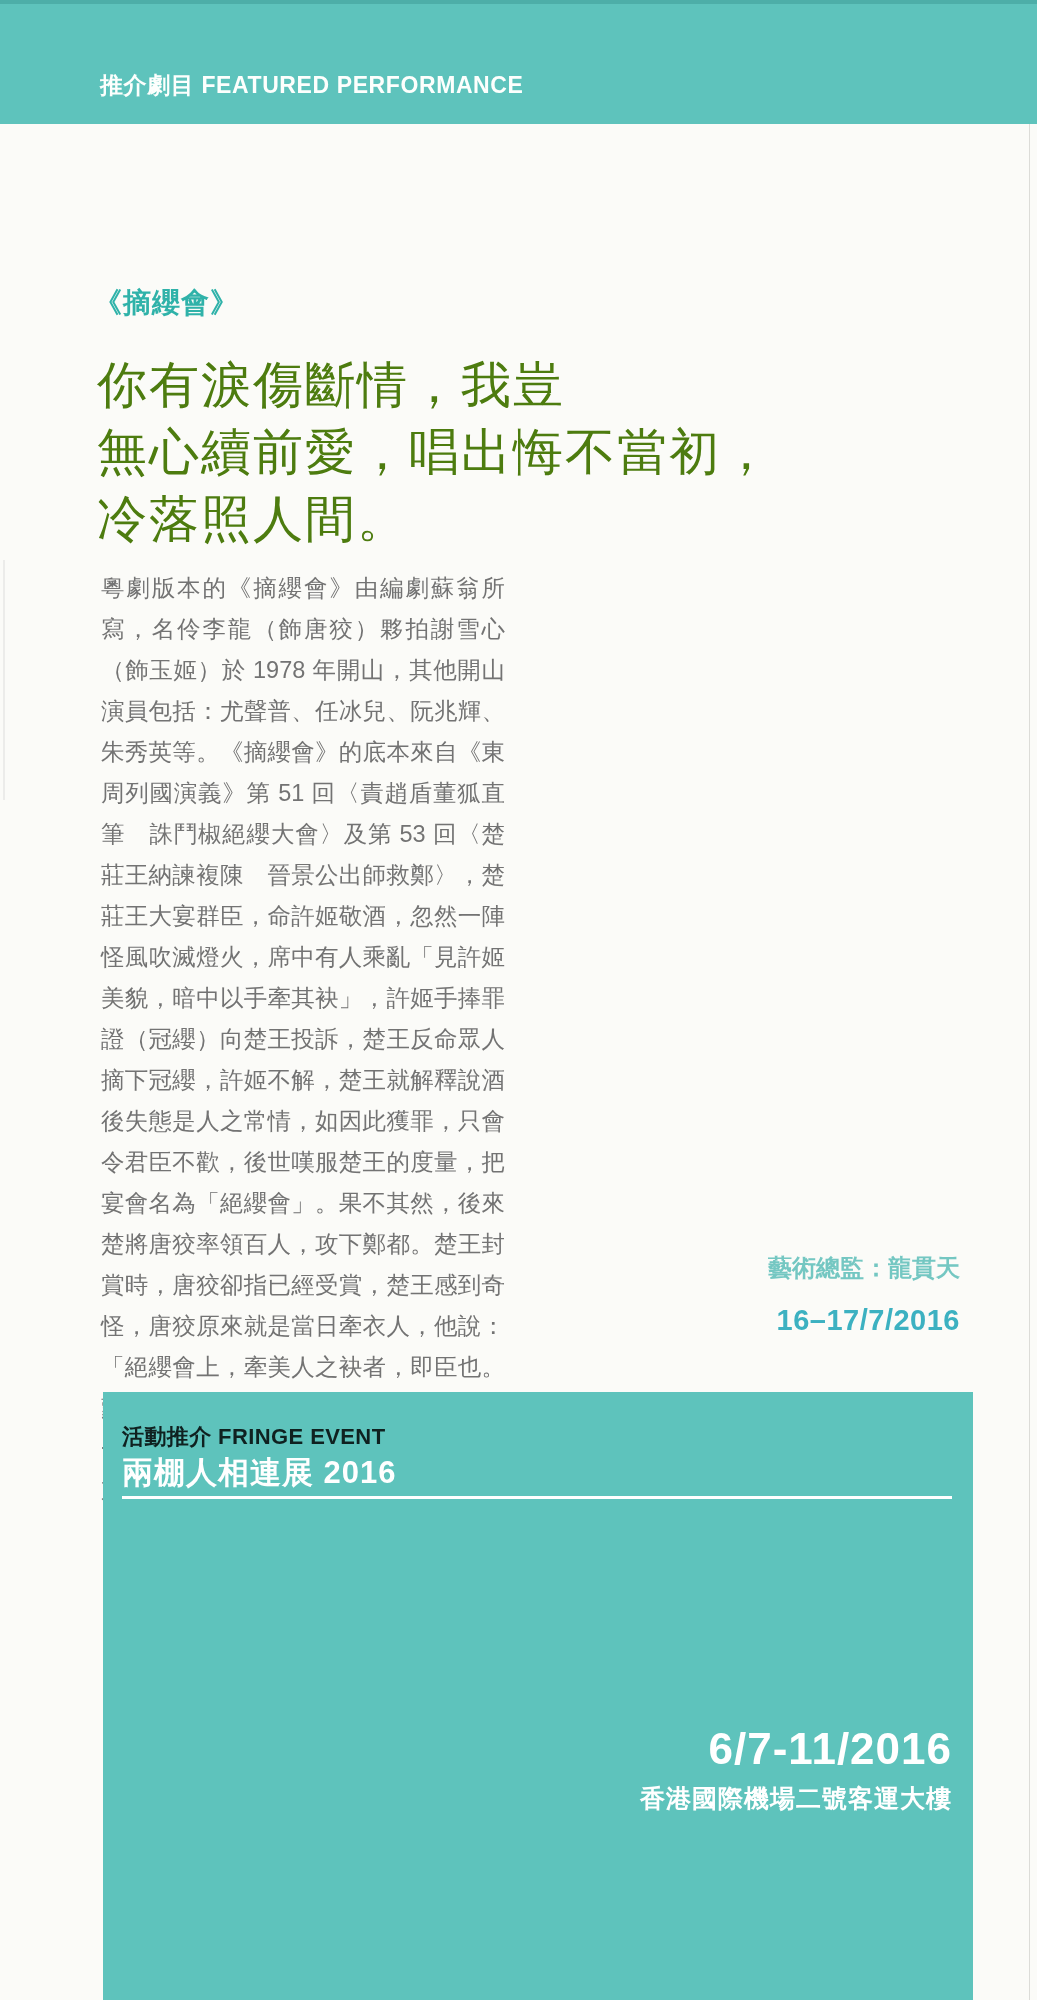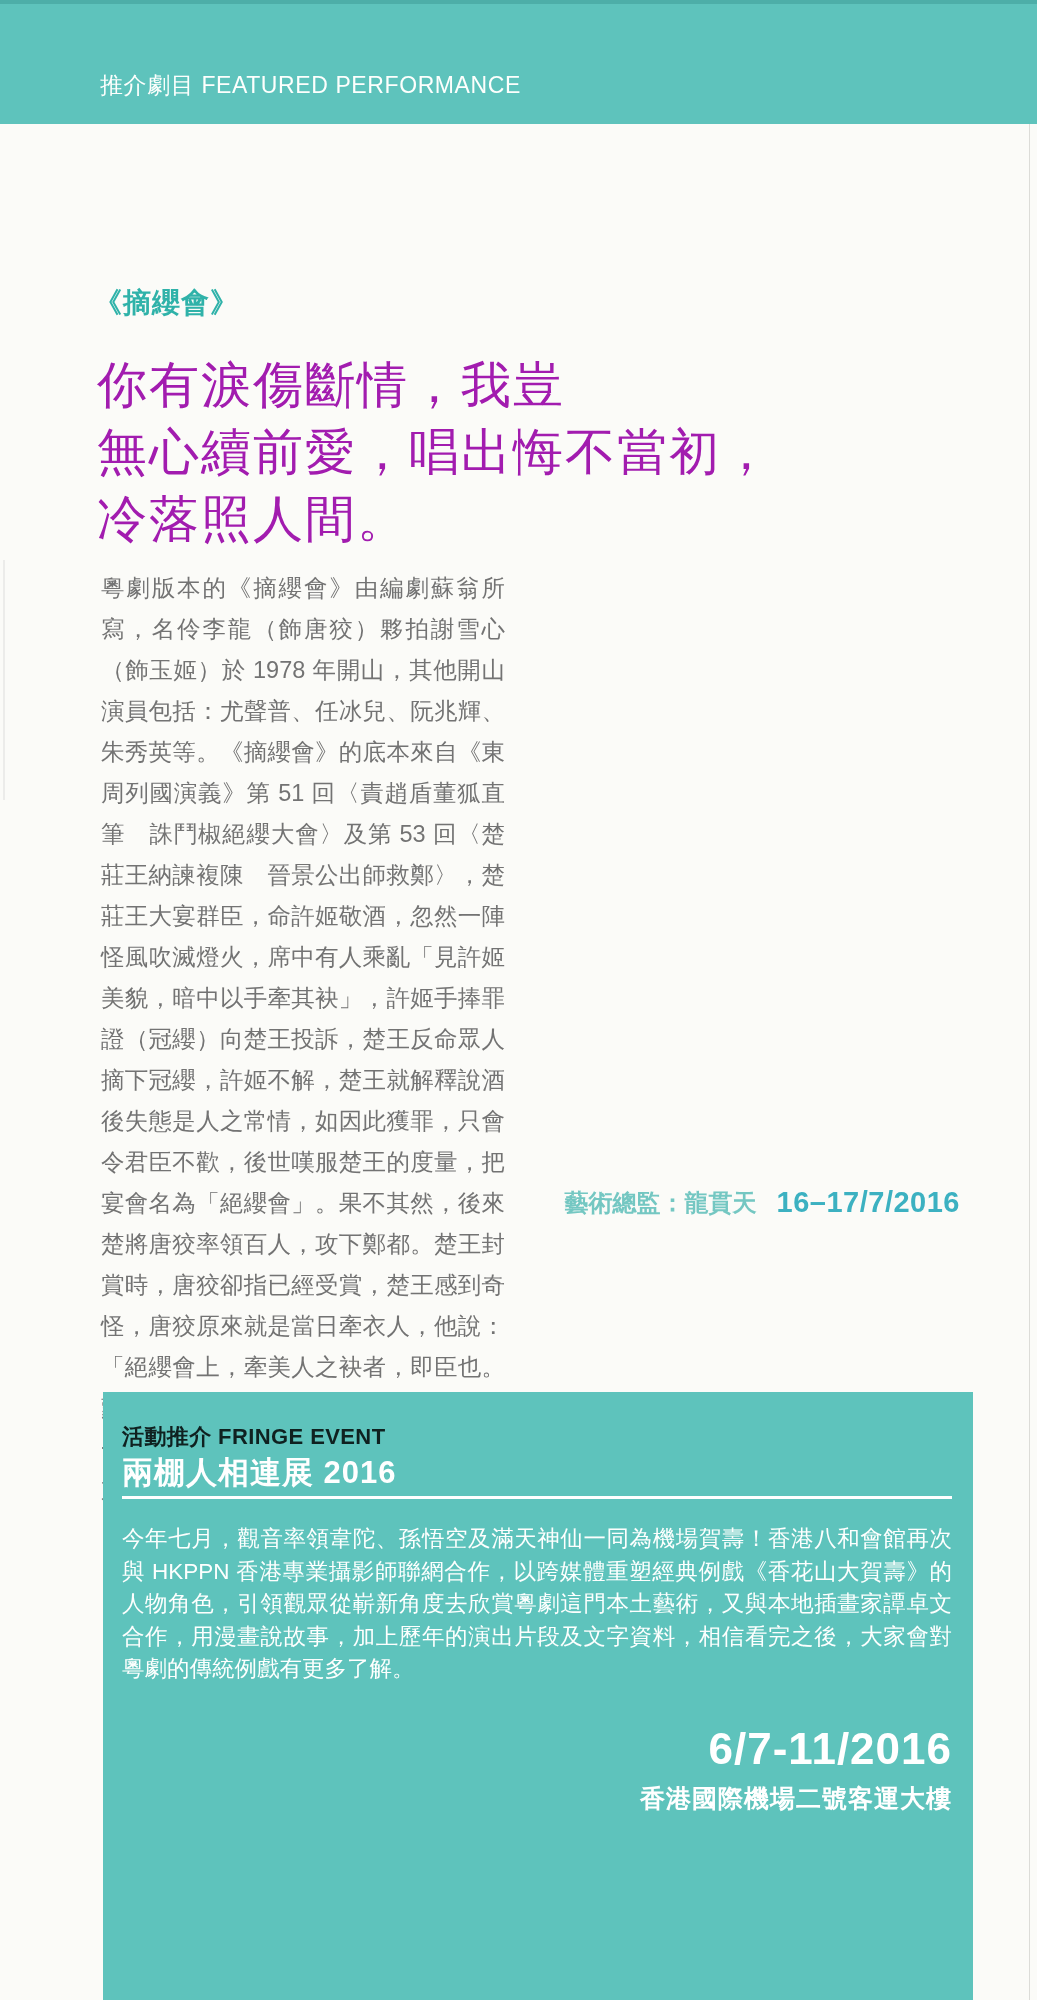--- a/index.html
+++ b/index.html
@@ -15,44 +15,44 @@
   .top-band {
     position:absolute; left:0; top:0; width:1037px; height:124px;
     background:#5ec3bc;
   }
   .top-edge {
     position:absolute; left:0; top:0; width:100%; height:4px;
     background:#3f9d98; opacity:.55;
   }
   .band-label {
     position:absolute; left:100px; top:70px;
-    color:#fdfffd; font-size:23px; font-weight:normal; letter-spacing:.6px;
+    color:#fdfffd; font-size:23px; font-weight:bold; letter-spacing:.6px;
     white-space:nowrap;
   }
   
   .feature-title {
     position:absolute; left:94px; top:284px;
     font-size:28px; font-weight:bold; color:#2fb2a9; letter-spacing:1px;
   }
   .quote {
     position:absolute; left:97px; top:352px; width:760px;
-    color:#a21caf; font-size:50px; line-height:67px; font-weight:200;
+    color:#4d7c0f; font-size:50px; line-height:67px; font-weight:200;
     letter-spacing:2px;
   }
   .columns { position:absolute; left:0; top:568px; width:1037px; }
   .col {
     color:#737373; font-size:23.5px; line-height:41px;
     text-align:justify; text-justify:inter-ideograph;
   }
   .col-left  { position:absolute; left:101px; top:0; width:404px; }
   .col-right { position:absolute; left:558px; top:0; width:402px; }
   .col-right .para2 { margin-top:46px; }
   .credit-line {
-    position:absolute; right:77px; top:1186px;
-    display:flex; align-items:flex-end; gap:20px; white-space:nowrap;
+    position:absolute; right:77px; top:1252px;
+    display:flex; align-items:flex-end; gap:20px; white-space:nowrap;flex-direction:column;
   }
   .credit-label { color:#74c7c2; font-size:24px; font-weight:bold; }
   .performance-dates { color:#3cb1c1; font-size:29px; font-weight:bold; letter-spacing:.5px; }
   
   .fringe-box {
     position:absolute; left:103px; top:1392px; width:870px; height:608px;
     background:#5ec3bc;
   }
   .fringe-label {
     position:absolute; left:19px; top:30px;
@@ -112,21 +112,20 @@
 
   <div class="credit-line">
     <span class="credit-label">藝術總監：龍貫天</span>
     <span class="performance-dates">16–17/7/2016</span>
   </div>
 
   <div class="fringe-box">
     <div class="fringe-label">活動推介 FRINGE EVENT</div>
     <div class="fringe-title">兩棚人相連展 2016</div>
     <div class="fringe-divider"></div>
-    <div class="fringe-body">今年七月，觀音率領韋陀、孫悟空及滿天神仙一同為機場賀壽！香港八和會館再次與 HKPPN 香港專業攝影師聯網合作，以跨媒體重塑經典例戲《香花山大賀壽》的人物角色，引領觀眾從嶄新角度去欣賞粵劇這門本土藝術，又與本地插畫家譚卓文合作，用漫畫說故事，加上歷年的演出片段及文字資料，相信看完之後，大家會對粵劇的傳統例戲有更多了解。</div>
     <div class="fringe-date-block">
       <div class="fringe-date">6/7-11/2016</div>
       <div class="fringe-venue">香港國際機場二號客運大樓</div>
     </div>
   </div>
 
   <div class="scan-edge-line"></div>
   <div class="scan-streak"></div>
 
 </div>

